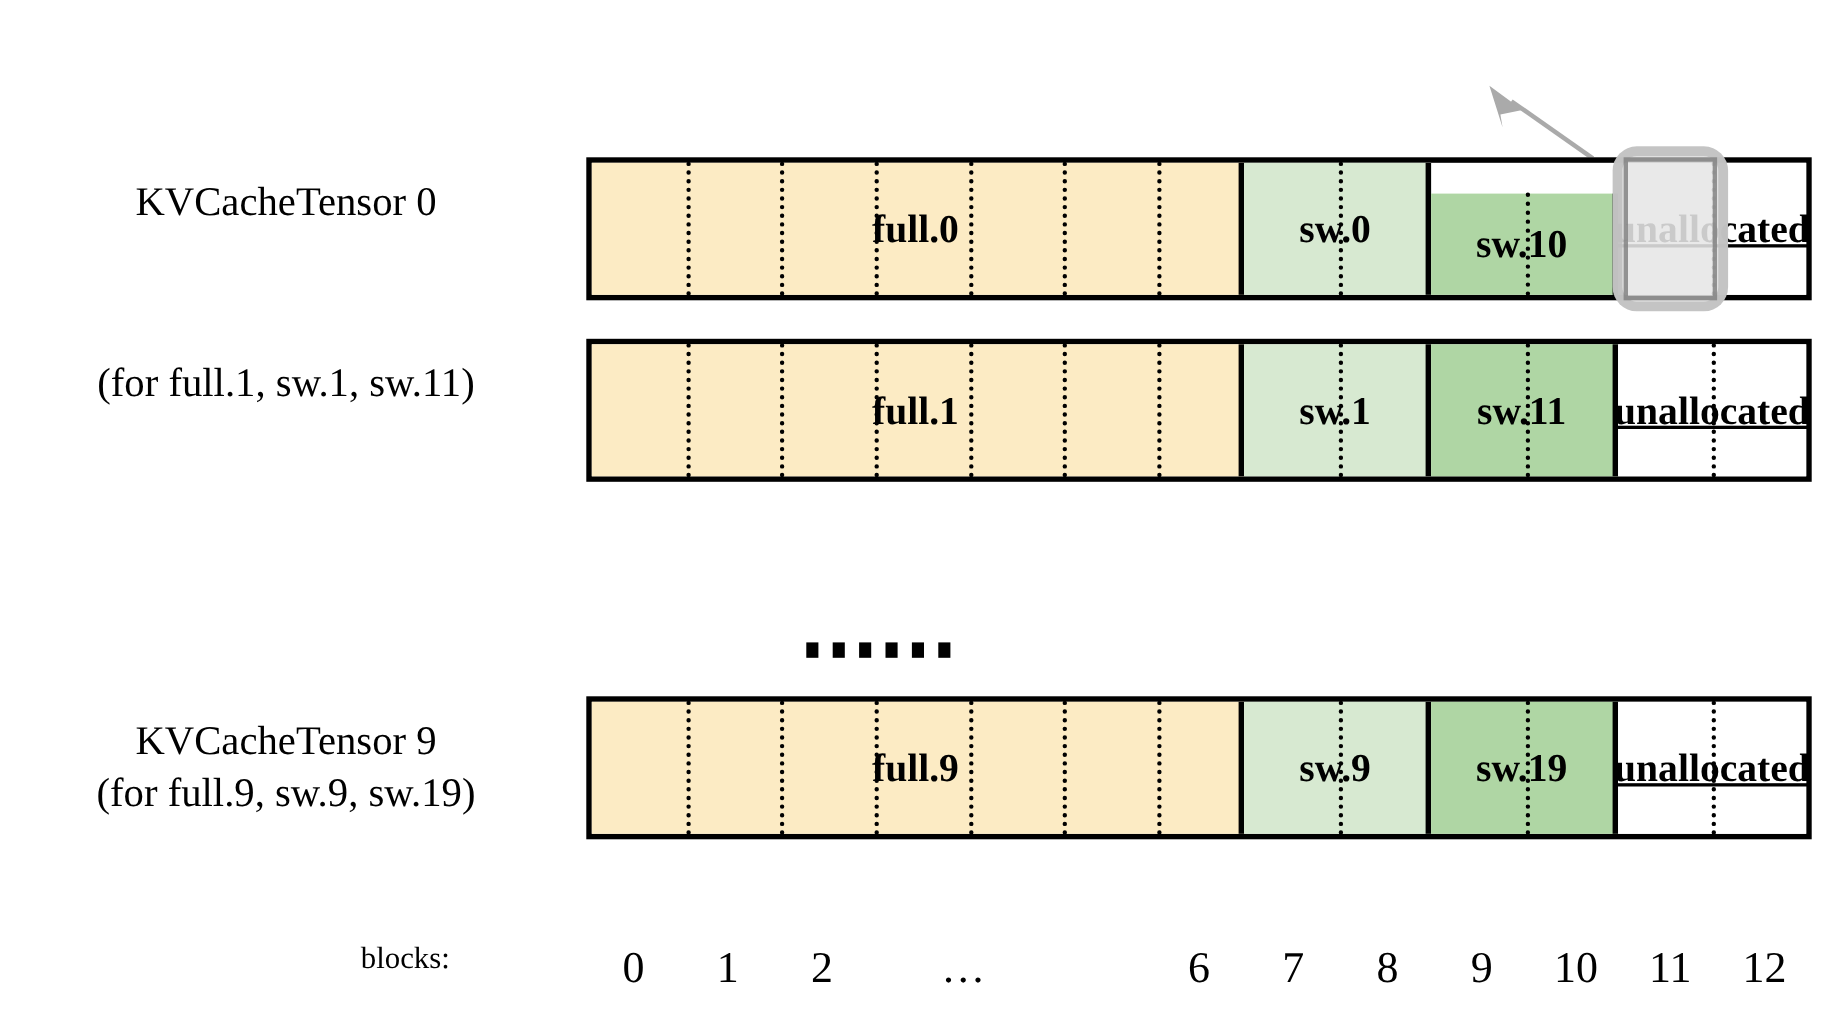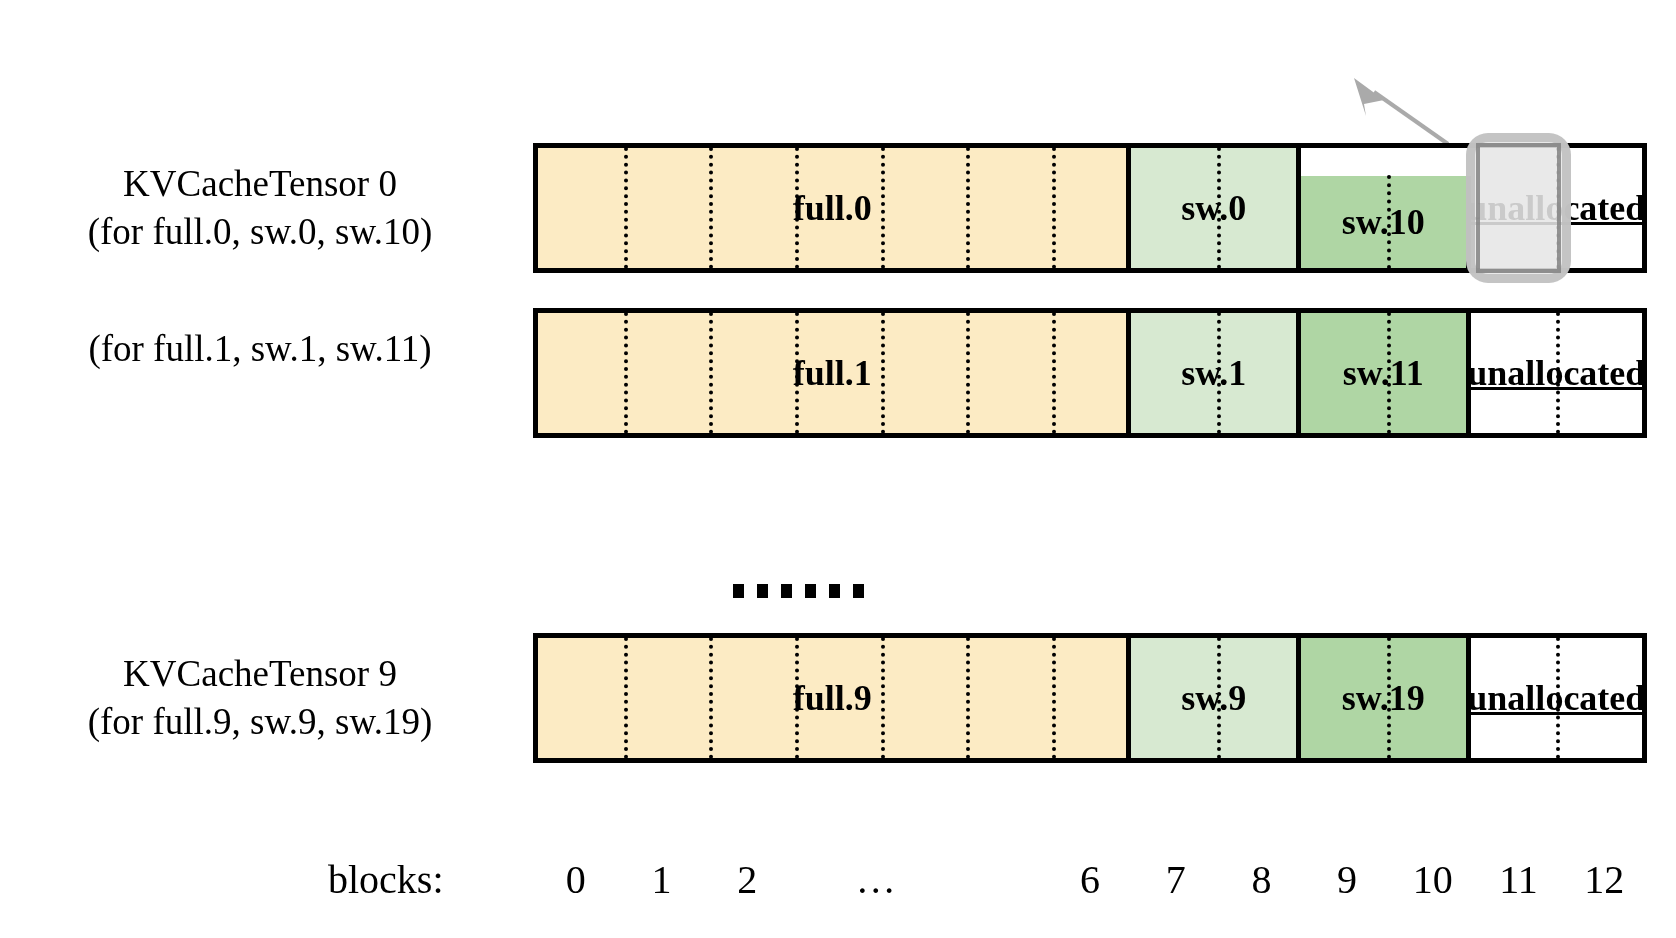--- a/index.html
+++ b/index.html
@@ -131,21 +131,21 @@
     width: 11px;
     height: 14px;
     background: #000000;
   }
 
   
   .axis-caption {
     position: absolute;
     left: 328px;
     top: 856px;
-    font-size: 40px;
+    font-size: 28px;
     color: #000000;
   }
   .axis-ticks {
     position: absolute;
     left: 533px;
     top: 856px;
     width: 1114px;
     height: 52px;
   }
   .axis-tick {
@@ -163,21 +163,21 @@
 
 <div id="page">
 
 
   <svg class="callout-arrow" viewBox="0 0 140 80" xmlns="http://www.w3.org/2000/svg">
     <line x1="118" y1="74" x2="44" y2="22" stroke="#AAAAAA" stroke-width="4"></line>
     <polygon points="24,8 54,30 34,34 36,46" fill="#AAAAAA"></polygon>
   </svg>
 
   <div id="rows-host">
-      <div class="row-label" style="left: 25px; top: 160px;"><span>KVCacheTensor 0</span><span class="l2">(for full.0, sw.0, sw.10)</span></div>
+      <div class="row-label" style="left: 25px; top: 160px;"><span>KVCacheTensor 0</span></div>
       <div class="bar" style="top: 143px;">
         <div class="seg fill-full" style="width: 599.846px;">
           <span class="dotted" style="left: 85.6923px;"></span>
           <span class="dotted" style="left: 171.385px;"></span>
           <span class="dotted" style="left: 257.077px;"></span>
           <span class="dotted" style="left: 342.769px;"></span>
           <span class="dotted" style="left: 428.462px;"></span>
           <span class="dotted" style="left: 514.154px;"></span>
           <span class="seg-label">full.0</span>
         </div>

